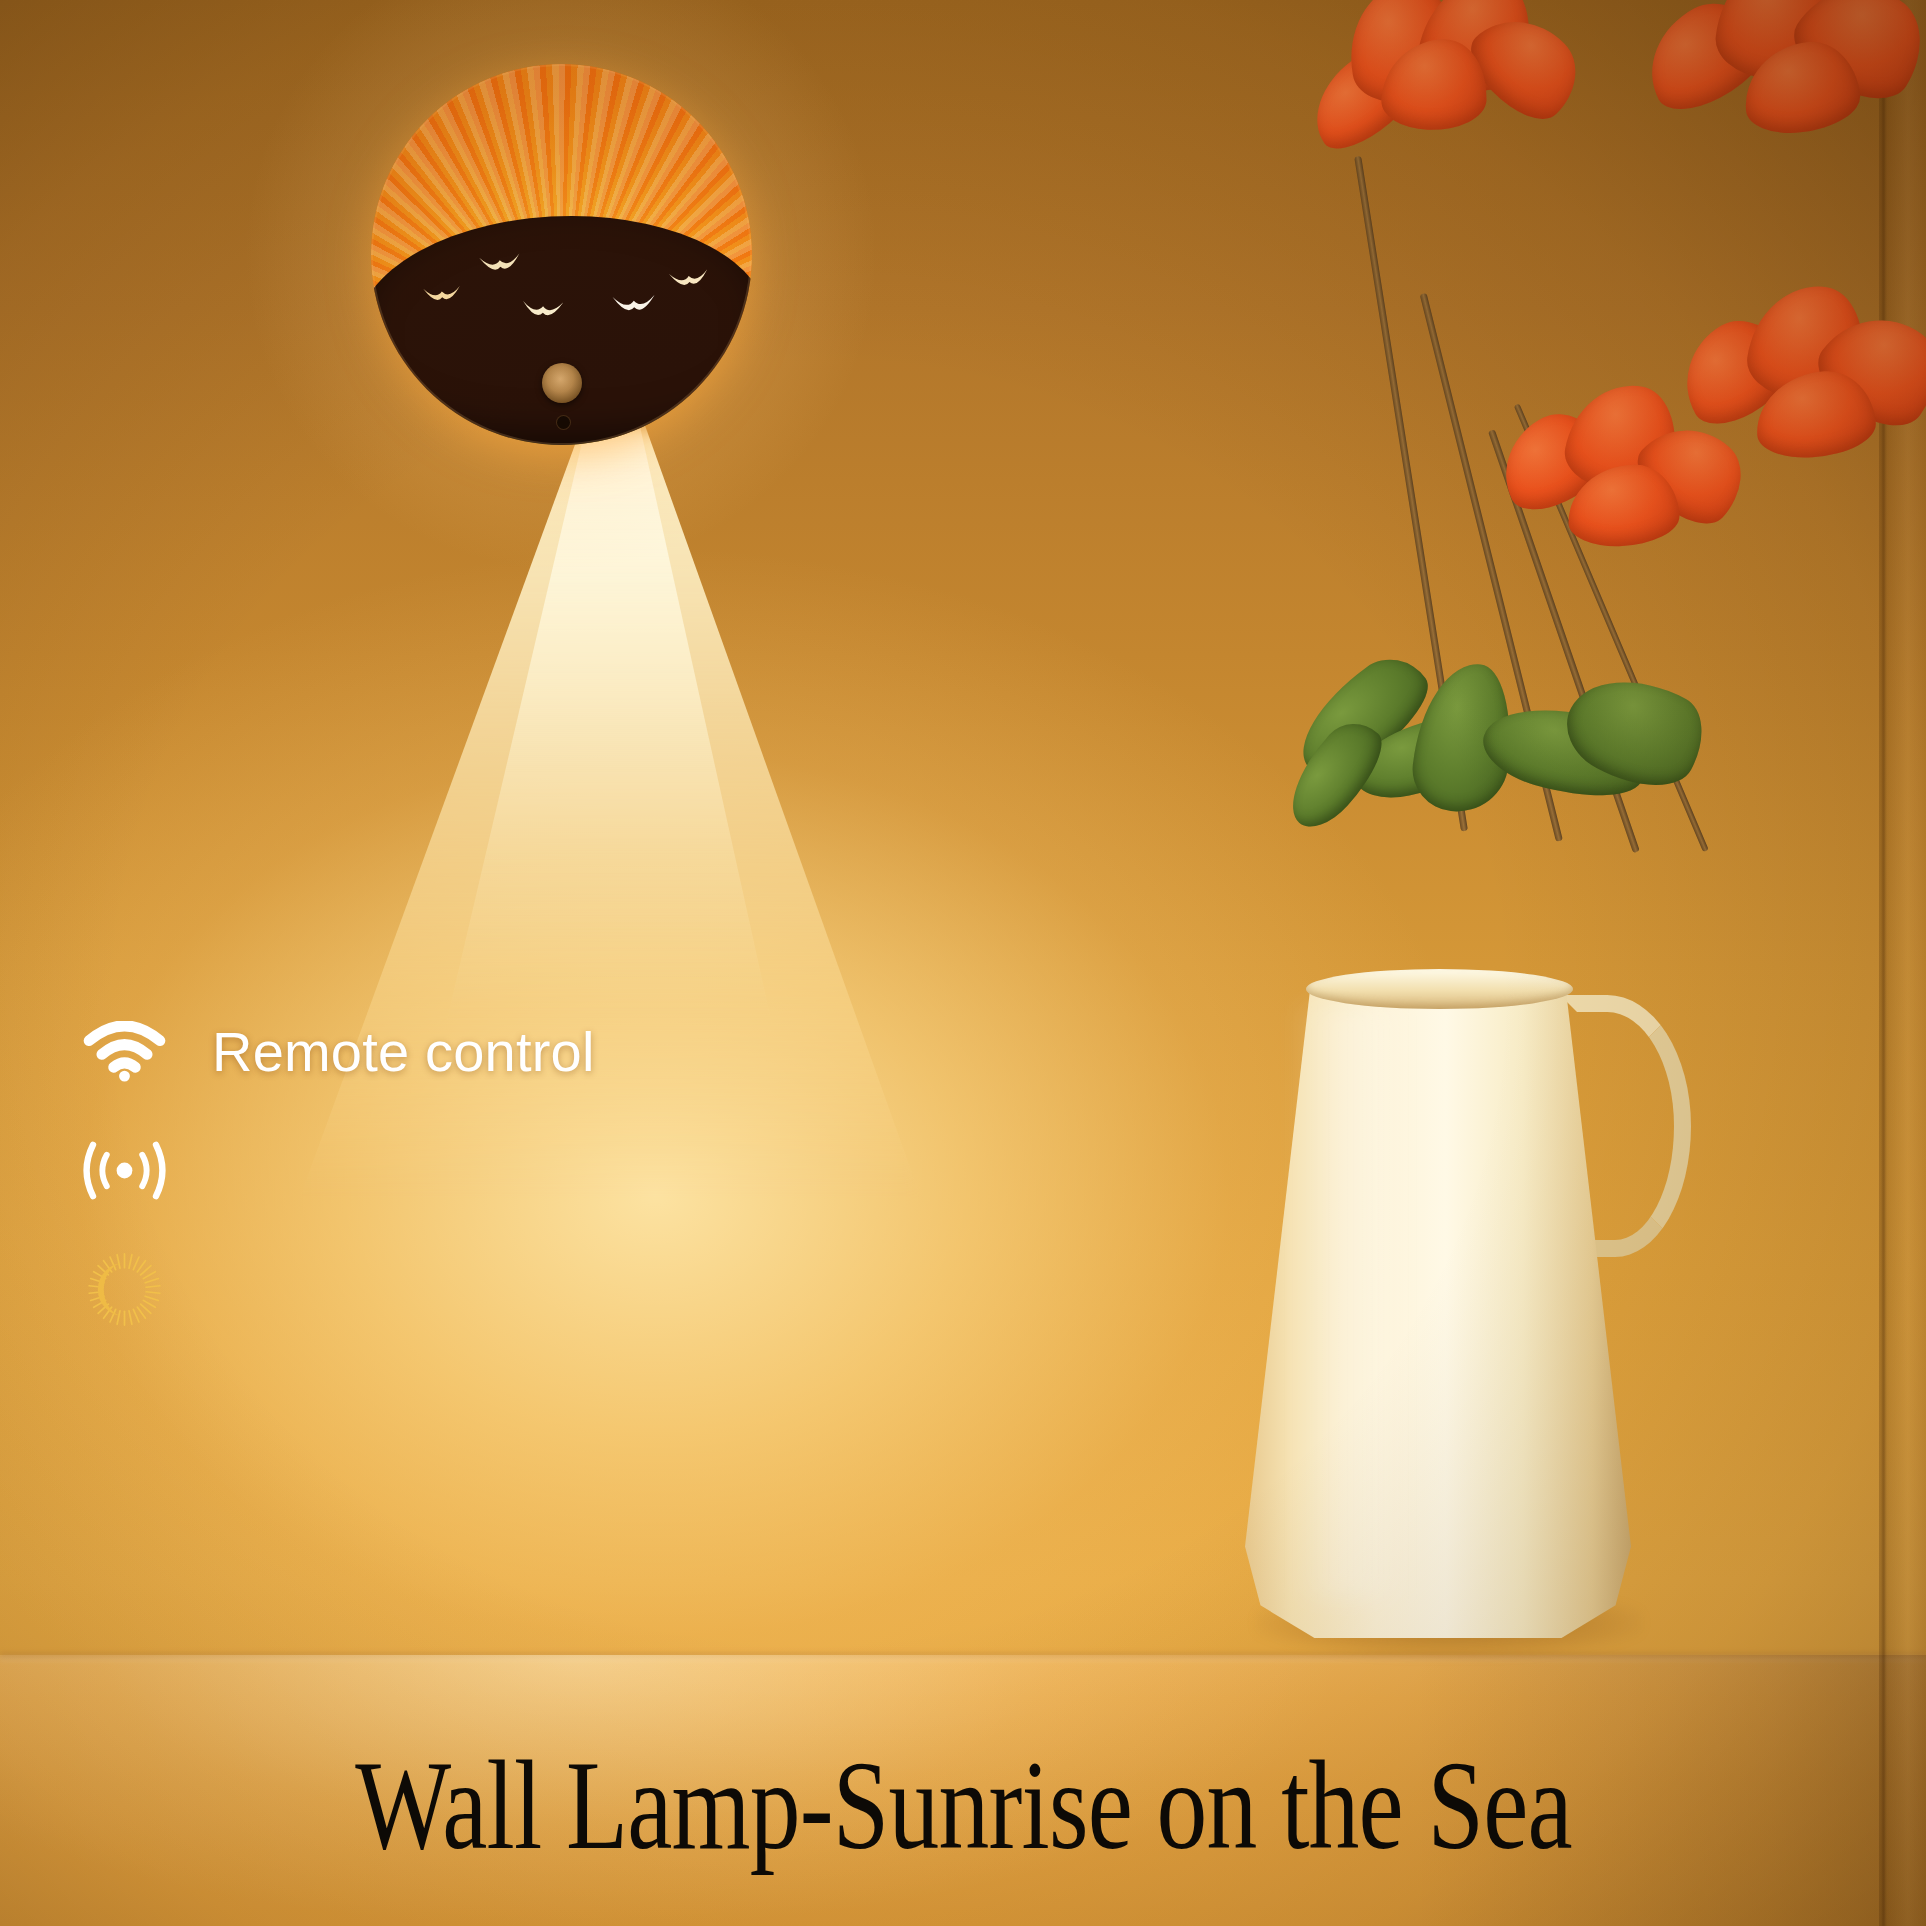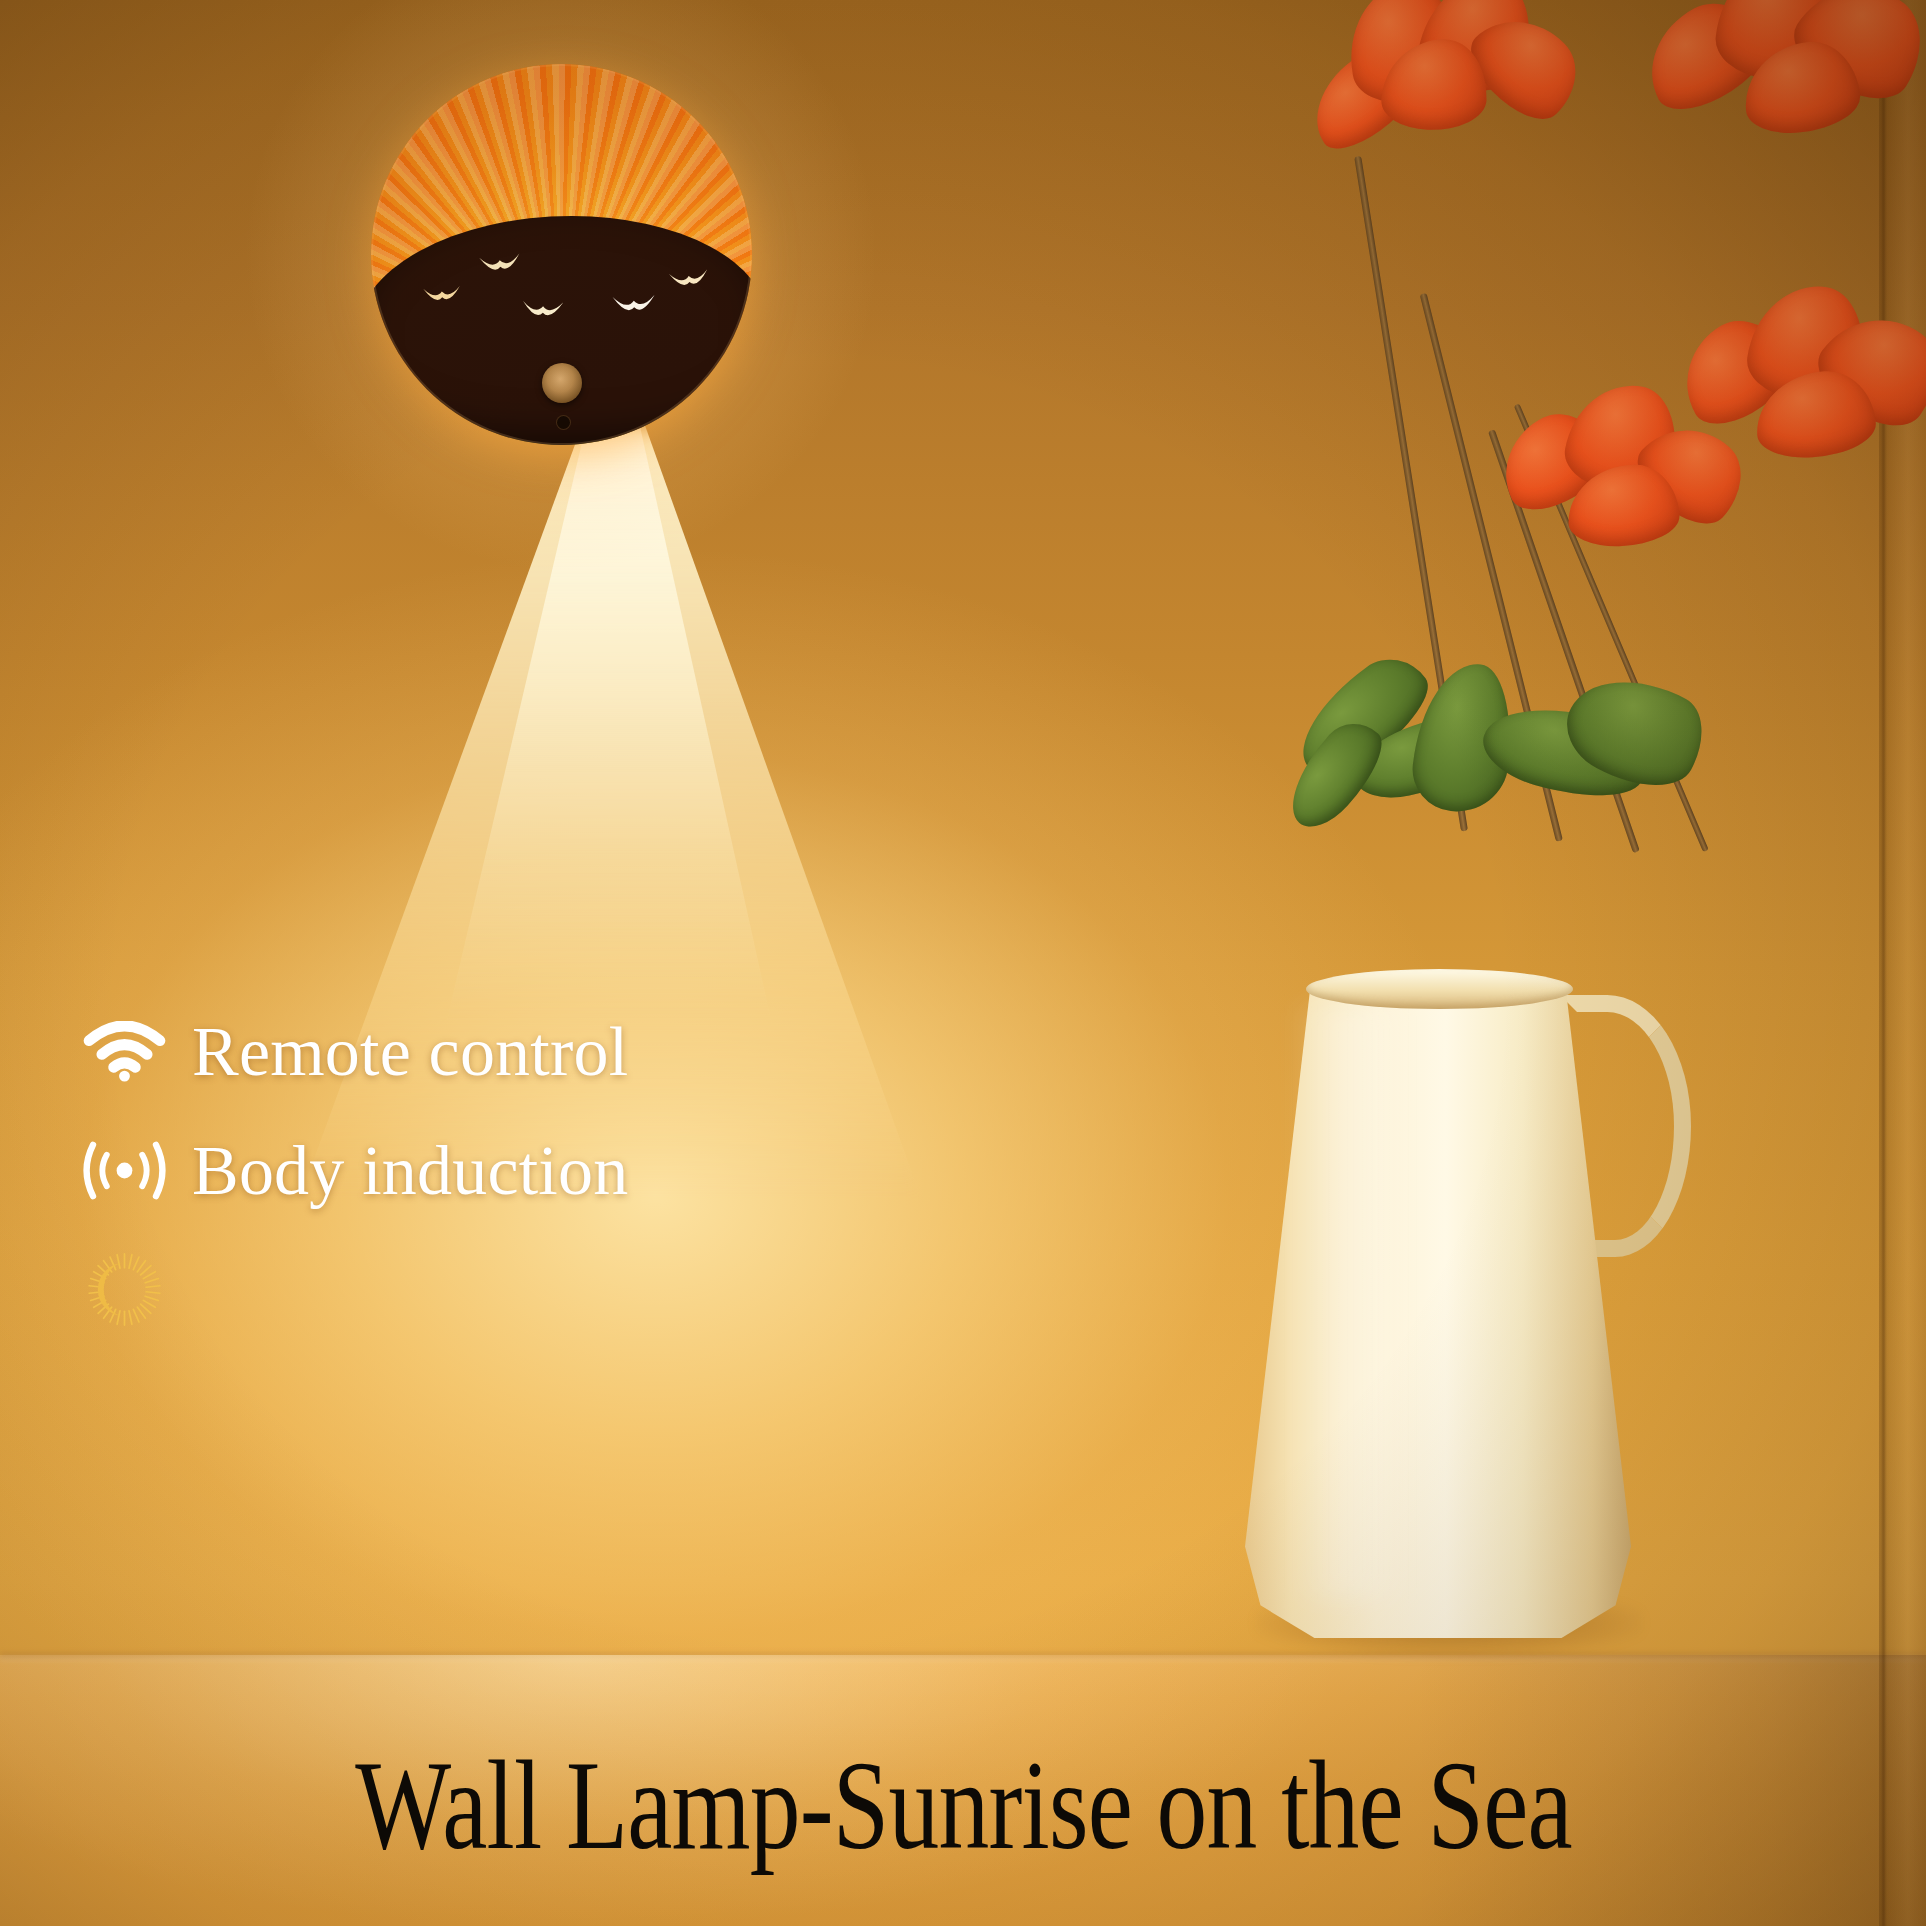--- a/index.html
+++ b/index.html
@@ -277,28 +277,27 @@
   .feat-icon {
     width: 95px;
     min-width: 95px;
     height: 83px;
     display: flex;
     align-items: center;
     justify-content: center;
   }
   .feat-icon svg { display: block; }
   .feat-label {
-    margin-left: 20px;
+    margin-left: 40px;
     color: #ffffff;
-    font-size: 70px;
+    font-size: 56px;
     font-weight: 400;
     letter-spacing: 0.2px;
     white-space: nowrap;
     text-shadow: 0 2px 7px rgba(120,60,10,0.40);
-    font-family: Liberation Serif, serif;
   }
 
   
   #product-title {
     position: absolute;
     left: 0; right: 0;
     top: 1742px;
     text-align: center;
     color: #0d0a06;
     font-family: "Liberation Serif", "DejaVu Serif", serif;
@@ -443,21 +442,20 @@
         <svg width="87" height="65" viewBox="0 0 88 66">
           <g fill="none" stroke="#ffffff" stroke-linecap="round" stroke-width="6">
             <path d="M26 17 Q17 33 26 49"></path>
             <path d="M62 17 Q71 33 62 49"></path>
             <path d="M12 7 Q-1 33 12 59" stroke-width="6.5"></path>
             <path d="M76 7 Q89 33 76 59" stroke-width="6.5"></path>
           </g>
           <circle cx="44" cy="33" r="8" fill="#ffffff"></circle>
         </svg>
       </span>
-      <span class="feat-label">Body induction</span>
     </div>
 
     <div class="feature">
       <span class="feat-icon">
         <svg width="81" height="81" viewBox="0 0 82 82">
           <g stroke="#f1c04a" stroke-width="1.7" stroke-linecap="round">
             <g id="dimticks">
               <line x1="41" y1="5" x2="41" y2="19"></line>
             </g>
             <line x1="41" y1="5" x2="41" y2="19" transform="rotate(12 41 41)"></line>

